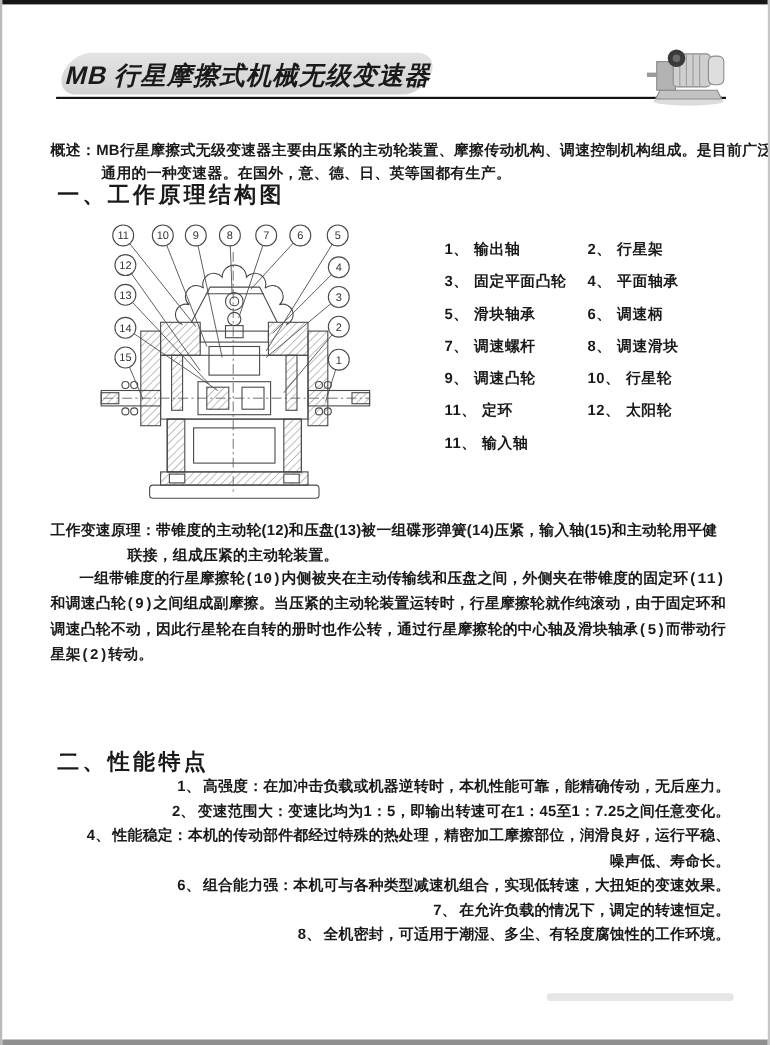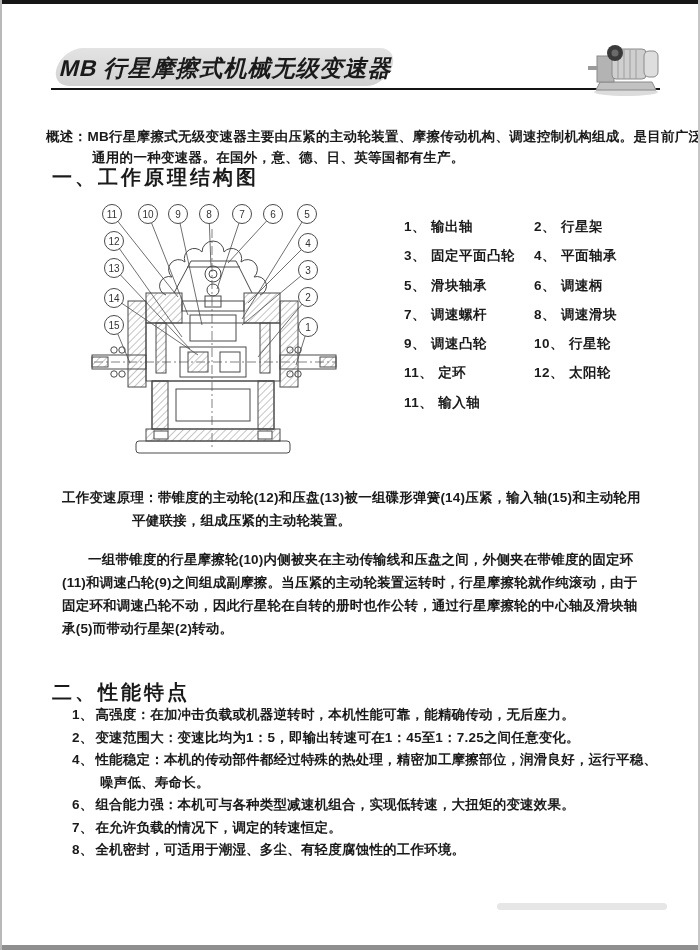--- a/index.html
+++ b/index.html
@@ -51,29 +51,29 @@
   .part-row{display:flex;height:29.3px;align-items:flex-start;}
   .part-cell{display:flex;font-size:13.5px;font-weight:600;letter-spacing:0.5px;white-space:nowrap;}
   .part-cell.c1{width:130px;}
   .part-num{margin-right:5px;}
 
   
   .principle{
     position:absolute;left:44px;top:470px;width:617px;
     font-size:13.5px;font-weight:600;line-height:23px;letter-spacing:0.2px;
   }
-  .principle p{margin:16px;}
+  .principle p{margin:0;}
   .p-hang{padding-left:70px;text-indent:-70px;}
-  .p-ind{text-indent:26px;}
+  .p-ind{text-indent:26px;font-family:Liberation Mono, monospace;}
   .p-ind.m{margin-top:6px;}
 
   
   .features{
     position:absolute;left:70px;top:704px;width:592px;
-    font-size:13.5px;font-weight:600;line-height:22.5px;letter-spacing:0.2px;
+    font-size:13.5px;font-weight:600;line-height:22.5px;letter-spacing:0.2px;text-align:right;
   }
   .feat{padding-left:28px;text-indent:-28px;}
   .feat .fnum{margin-right:2px;}
 </style>
 </head>
 <body>
 
 <div class="page">
   <div class="edge-top"></div>
   <div class="edge-bottom"></div>

